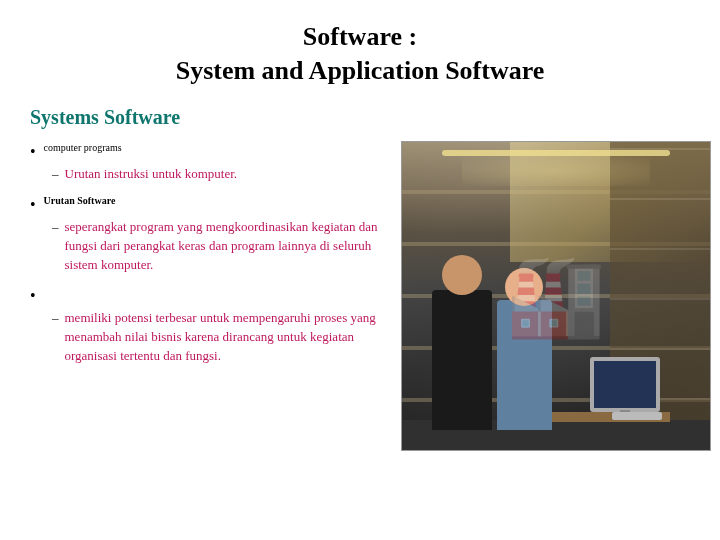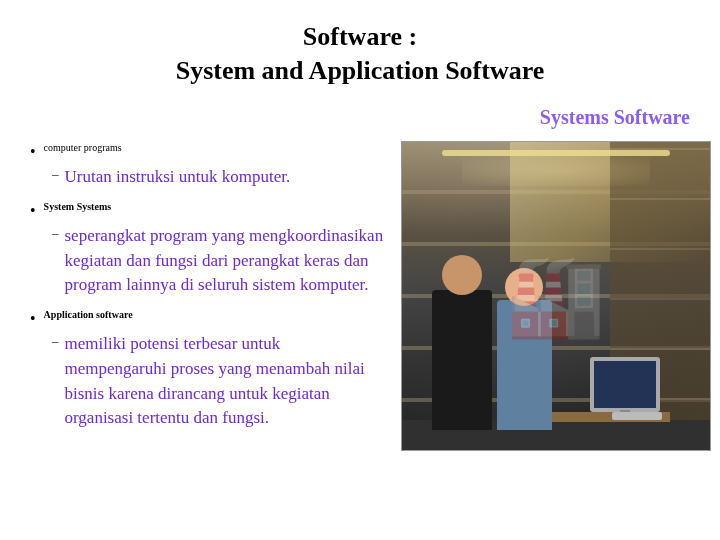--- a/index.html
+++ b/index.html
@@ -32,24 +32,23 @@
     .header-title {
       font-size: 26px;
       font-weight: bold;
       color: #000000;
       line-height: 1.3;
     }
 
     .section-title {
       font-size: 20px;
       font-weight: bold;
-      color: #8b5cf6;
+      color: #0f766e;
       margin-bottom: 12px;
       border-bottom: none;
-      text-align: right;
     }
 
     .content-area {
       display: flex;
       flex-direction: row;
       gap: 16px;
       flex: 1;
     }
 
     .text-column {
@@ -184,23 +183,23 @@
       margin-top: 2px;
     }
 
     .sub-dash {
       font-size: 13px;
       line-height: 1.4;
       flex-shrink: 0;
     }
 
     .sub-text {
-      font-size: 17px;
+      font-size: 13px;
       line-height: 1.45;
-      color: #6d28d9;
+      color: #be185d;
     }
 
     .bold-item {
       font-weight: bold;
     }
   </style>
 </head>
 <body>
 
 <div class="slide-container">
@@ -225,32 +224,31 @@
         </div>
         <div class="sub-bullet">
           <span class="sub-dash">–</span>
           <span class="sub-text">Urutan instruksi untuk komputer.</span>
         </div>
       </div>
 
       <div class="bullet-item">
         <div class="bullet-main">
           <span class="bullet-dot">•</span>
-          <span class="bullet-text bold-item">System Systems</span>
+          <span class="bullet-text bold-item">Urutan Software</span>
         </div>
         <div class="sub-bullet">
           <span class="sub-dash">–</span>
           <span class="sub-text">seperangkat program yang mengkoordinasikan kegiatan dan fungsi dari perangkat keras dan program lainnya di seluruh sistem komputer.</span>
         </div>
       </div>
 
       <div class="bullet-item">
         <div class="bullet-main">
           <span class="bullet-dot">•</span>
-          <span class="bullet-text bold-item">Application software</span>
         </div>
         <div class="sub-bullet">
           <span class="sub-dash">–</span>
           <span class="sub-text">memiliki potensi terbesar untuk mempengaruhi proses yang menambah nilai bisnis karena dirancang untuk kegiatan organisasi tertentu dan fungsi.</span>
         </div>
       </div>
 
     </div>
 
     <div class="image-column">

